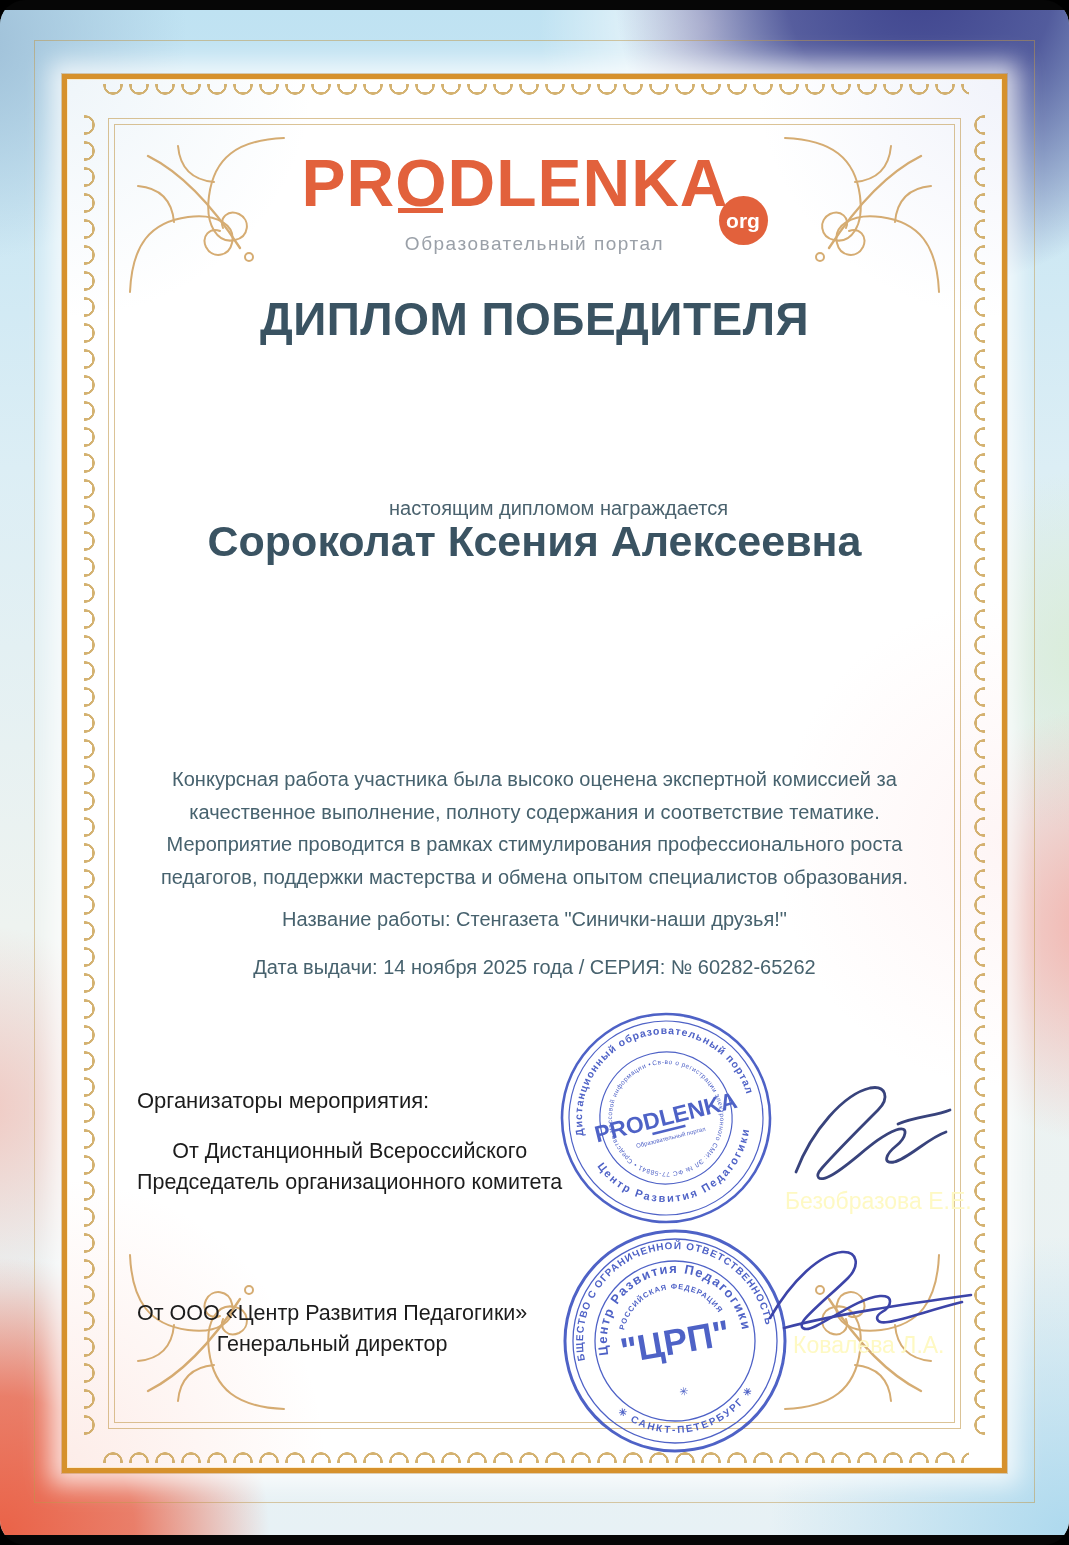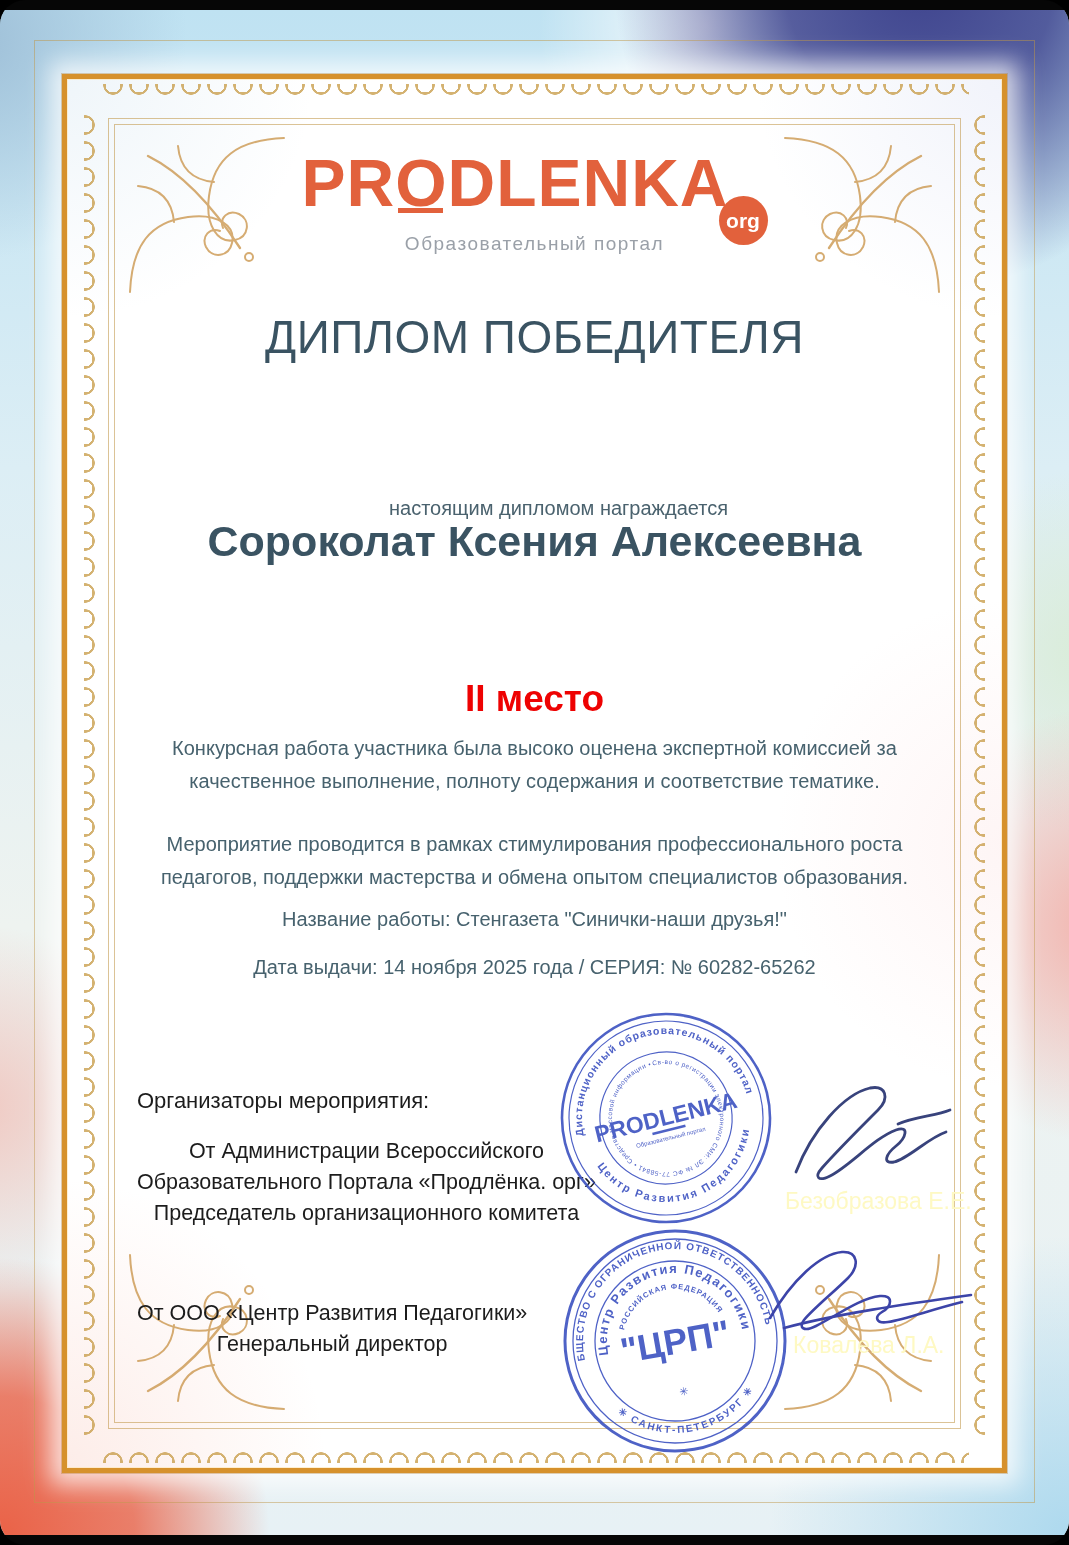--- a/index.html
+++ b/index.html
@@ -39,28 +39,28 @@
   .flr{position:absolute;width:165px;height:165px;opacity:.75;}
   .flr.tl{top:130px;left:122px;} .flr.tr{top:130px;right:122px;transform:scaleX(-1);}
   .flr.bl{bottom:128px;left:122px;transform:scaleY(-1);} .flr.br{bottom:128px;right:122px;transform:scale(-1,-1);}
   .ctr{position:absolute;left:0;width:100%;text-align:center;}
   .logo-wrap{top:150px;}
   .logo-word{display:inline-block;position:relative;font-size:66px;font-weight:bold;color:#e2613c;letter-spacing:1px;line-height:1;}
   .o-u{position:relative;}
   .o-u::after{content:"";position:absolute;left:3px;right:5px;bottom:7px;height:5px;background:#e2613c;}
   .logo-badge{display:inline-block;width:49px;height:49px;border-radius:50%;background:#e2613c;color:#fff;font-size:21px;line-height:49px;text-align:center;vertical-align:baseline;margin-left:-10px;transform:translateY(22px);font-weight:bold;}
   .logo-sub{margin-top:10px;color:#9aa0a8;font-size:19px;letter-spacing:1.5px;}
-  .title{top:310px;font-size:46px;font-weight:normal;color:#3a5362;letter-spacing:.5px;}
+  .title{top:292px;font-size:46px;font-weight:bold;color:#3a5362;letter-spacing:.5px;}
   .contest{top:390px;font-size:22px;font-weight:bold;color:#3c5564;line-height:34px;}
   .awarded{top:497px;font-size:20px;color:#4a626e;padding-left:24px;}
   .name{top:517px;font-size:43px;font-weight:bold;color:#3a5362;}
   .inst{top:626px;font-size:20px;color:#46606c;}
   .place{top:678px;font-size:37px;font-weight:bold;color:#ee0202;}
   .body-par{font-size:20px;color:#47626e;line-height:33px;}
-  .par1{top:732px;} .par2{top:828px;}
+  .par1{top:763px;} .par2{top:828px;}
   .work{top:908px;font-size:20px;color:#47626e;}
   .issue{top:956px;font-size:20px;color:#47626e;}
   .left-txt{position:absolute;left:137px;color:#1c1c1c;text-align:center;}
   .org-head{top:1088px;font-size:22px;}
   .org1{top:1136px;font-size:21.5px;line-height:31px;}
   .org2{top:1298px;font-size:21.5px;line-height:31px;}
   .stamp{position:absolute;opacity:.92;}
   .stamp1{left:556px;top:1008px;width:220px;height:220px;transform:rotate(-14deg);}
   .stamp2{left:560px;top:1226px;width:230px;height:230px;transform:rotate(-10deg);}
   .sig{position:absolute;}
@@ -113,37 +113,35 @@
   <div class="ctr logo-wrap" style="position:absolute">
     <div>
       <span class="logo-word"><span>PR</span><span class="o-u">O</span><span>DLENKA</span></span><span class="logo-badge">org</span>
     </div>
     <div class="logo-sub">Образовательный портал</div>
   </div>
 
   <div class="ctr title" style="position:absolute">ДИПЛОМ ПОБЕДИТЕЛЯ</div>
   <div class="ctr awarded" style="position:absolute">настоящим дипломом награждается</div>
   <div class="ctr name" style="position:absolute">Сороколат Ксения Алексеевна</div>
-  <div class="ctr place" style="position:absolute">II место</div>
 
   <div class="ctr body-par par1" style="position:absolute">
     <div>Конкурсная работа участника была высоко оценена экспертной комиссией за</div>
     <div>качественное выполнение, полноту содержания и соответствие тематике.</div>
   </div>
   <div class="ctr body-par par2" style="position:absolute">
     <div>Мероприятие проводится в рамках стимулирования профессионального роста</div>
     <div>педагогов, поддержки мастерства и обмена опытом специалистов образования.</div>
   </div>
   <div class="ctr work" style="position:absolute">Название работы: Стенгазета "Синички-наши друзья!"</div>
   <div class="ctr issue" style="position:absolute">Дата выдачи: 14 ноября 2025 года / СЕРИЯ: № 60282-65262</div>
 
   <div class="left-txt org-head">Организаторы мероприятия:</div>
   <div class="left-txt org1">
-    <div>От Администрации Всероссийского</div>
-    <div>Образовательного Портала «Продлёнка. орг»</div>
+    <div>От Дистанционный Всероссийского</div>
     <div>Председатель организационного комитета</div>
   </div>
   <div class="left-txt org2">
     <div>От ООО «Центр Развития Педагогики»</div>
     <div>Генеральный директор</div>
   </div>
 
   <svg class="stamp stamp1" viewBox="0 0 220 220" xmlns="http://www.w3.org/2000/svg">
     <g stroke="#4055c2" fill="none">
       <circle cx="110" cy="110" r="104" stroke-width="2.6"></circle>

